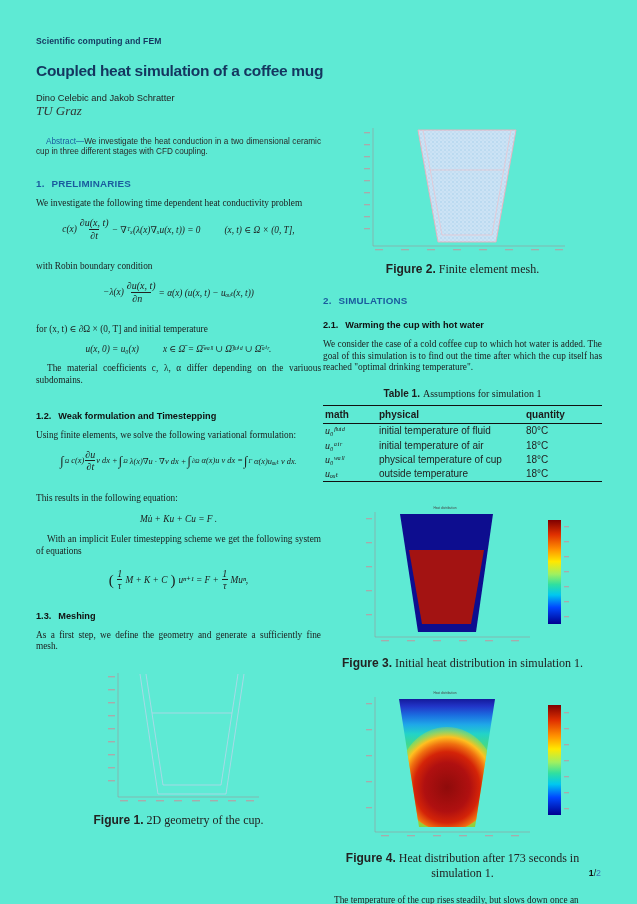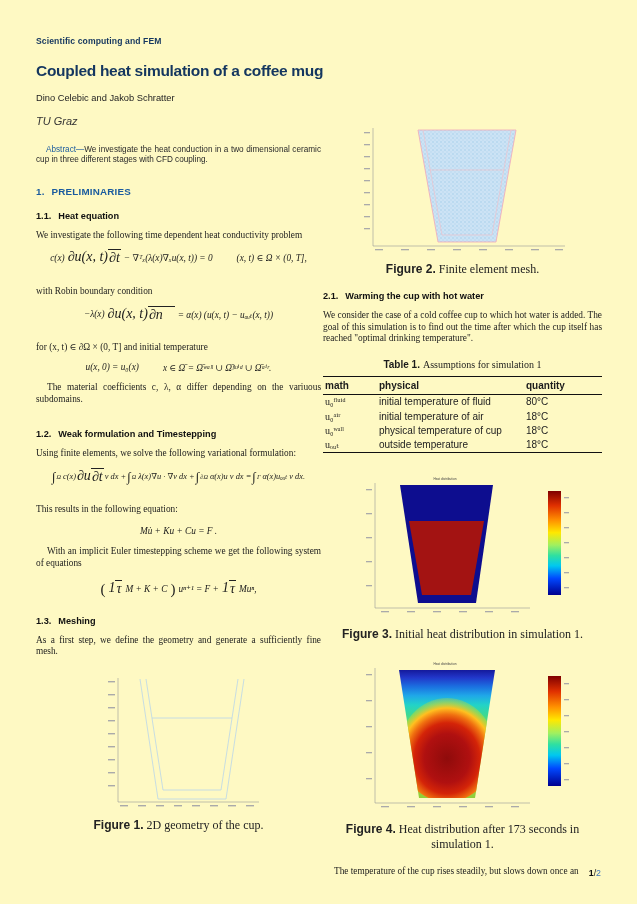--- a/index.html
+++ b/index.html
@@ -1,74 +1,74 @@
 <!DOCTYPE html>
 <html><head>
 <meta charset="utf-8">
 <style>
   * { margin:0; padding:0; box-sizing:border-box; }
   html,body { background:#e8e8e8; }
   .page {
     position:relative; width:637px; height:904px; margin:0 auto;
-    background:#fef9c3; overflow:hidden;
+    background:#5eead4; overflow:hidden;
     font-family:"Liberation Serif","DejaVu Serif",serif; color:#1c1c1c;
   }
   .col-left  { position:absolute; left:36px;  top:36px; width:285px; }
   .col-right { position:absolute; left:323px; top:36px; width:279px; }
 
   .kicker { font-family:"Liberation Sans","DejaVu Sans",sans-serif; font-weight:bold;
             font-size:8.6px; color:#14365f; letter-spacing:0.1px; }
   .title  { font-family:"Liberation Sans","DejaVu Sans",sans-serif; font-weight:bold;
             font-size:15.5px; letter-spacing:-0.3px; color:#14365f; margin-top:16px;
             white-space:nowrap; }
   .authors { font-family:"Liberation Sans","DejaVu Sans",sans-serif; font-size:9.3px;
              color:#222; margin-top:13px; }
-  .affil   { font-family:Liberation Sans, sans-serif; font-size:11px;
-             font-style:italic; color:#333; margin-top:12px; }
+  .affil   { font-family:Liberation Serif, serif; font-size:13px;
+             font-style:italic; color:#333; }
 
   .abstract { font-family:"Liberation Sans","DejaVu Sans",sans-serif; font-size:8.2px;
               line-height:10.4px; text-align:justify; margin-top:18px; text-indent:10px;
               color:#2a2a2a; }
   .ab-label { font-weight:normal; color:#1a5b9e; }
 
   h2.sec { font-family:"Liberation Sans","DejaVu Sans",sans-serif; font-weight:bold;
            font-size:9.8px; color:#1a5b9e; margin-top:20px; letter-spacing:0.2px; }
   h3.subsec { font-family:"Liberation Sans","DejaVu Sans",sans-serif; font-weight:bold;
               font-size:9.2px; color:#111; margin-top:14px; }
   h2.sec .num, h3.subsec .num { margin-right:7px; }
 
   p.body { font-size:9.3px; line-height:11.6px; text-align:justify; margin-top:9px; }
   p.body.indent { text-indent:11px; }
   p.body.nogap  { margin-top:20px; }
 
   .eq { display:flex; justify-content:center; align-items:center; gap:3px;
         font-size:9.3px; font-style:italic; margin:8px 0; }
   .eq .gapw { display:inline-block; width:18px; }
-  .frac { display:inline-flex; flex-direction:row; align-items:flex-start;
-          font-size:14px; line-height:1.12; vertical-align:middle; }
+  .frac { display:inline-flex; flex-direction:column; align-items:center;
+          font-size:10px; line-height:1.12; vertical-align:middle; }
   .frac .den { border-top:0.8px solid #222; padding:0 1px; }
   .int { font-style:normal; font-size:13px; line-height:9px; }
   .isub { font-size:6.2px; vertical-align:-4px; margin-right:1px; }
   .bp { font-style:normal; font-size:15px; font-weight:400; line-height:10px; }
   .eq-small { font-size:8.4px; gap:1px; }
 
   .figure { margin-top:14px; text-align:center; }
   .caption { font-size:12px; margin-top:6px; text-align:center; color:#222; }
   .caption .flabel { font-family:"Liberation Sans","DejaVu Sans",sans-serif;
                      font-weight:bold; margin-right:3px; }
 
   .tablecap { font-size:10px; text-align:center; margin-top:14px; }
   .tablecap .flabel { font-family:"Liberation Sans","DejaVu Sans",sans-serif; font-weight:bold; margin-right:3px; }
   table.assump { width:100%; border-collapse:collapse; margin-top:6px;
                  font-family:"Liberation Sans","DejaVu Sans",sans-serif; font-size:10px;
                  border-top:1.1px solid #111; border-bottom:1.1px solid #111; }
   table.assump th { text-align:left; font-weight:bold; padding:3px 2px 3px 2px;
                     border-bottom:0.9px solid #111; }
   table.assump td { padding:1.6px 2px; color:#222; }
-  td.mathcol { font-family:"Liberation Serif","DejaVu Serif",serif; }
+  td.mathcol { font-family:"Liberation Serif","DejaVu Serif",serif; font-style:italic; }
 
   .footer { position:absolute; right:36px; bottom:26px;
             font-family:"Liberation Sans","DejaVu Sans",sans-serif; font-size:8.8px; }
   .footer .pnum { font-weight:bold; color:#111; }
   .footer .ptot { color:#3c74b8; }
 
   svg { display:block; margin:0 auto; }
 </style>
 </head>
 <body>
@@ -78,21 +78,20 @@
   <div class="col-left">
 
     <div class="kicker">Scientific computing and FEM</div>
     <div class="title">Coupled heat simulation of a coffee mug</div>
     <div class="authors">Dino Celebic and Jakob Schratter</div>
     <div class="affil">TU Graz</div>
 
     <p class="abstract"><span class="ab-label">Abstract</span><span class="ab-label">—</span><span>We investigate the heat conduction in a two dimensional ceramic cup in three different stages with CFD coupling.</span></p>
 
     <h2 class="sec"><span class="num">1.</span><span>PRELIMINARIES</span></h2>
-    <h3 class="subsec"><span class="num">1.1.</span><span>Heat equation</span></h3>
 
     <p class="body">We investigate the following time dependent heat conductivity problem</p>
 
     <div class="eq">
       <span>c(x)</span>
       <span class="frac">
           <span class="numr">∂u(x, t)</span>
           <span class="den">∂t</span>
         </span>
       <span>− ∇ᵀₓ(λ(x)∇ₓu(x, t)) = 0</span>
@@ -247,20 +246,21 @@
         <g stroke="#eec2cc" stroke-width="0.7" fill="none">
           <line x1="68" y1="6" x2="87" y2="111"></line>
           <line x1="156" y1="6" x2="137" y2="111"></line>
           <line x1="75" y1="46" x2="149" y2="46"></line>
           <line x1="87" y1="111" x2="137" y2="111"></line>
         </g>
       </svg>
       <div class="caption"><span class="flabel">Figure 2.</span><span>Finite element mesh.</span></div>
     </div>
 
+    <h2 class="sec" style="margin-top:18px;"><span class="num">2.</span><span>SIMULATIONS</span></h2>
     <h3 class="subsec"><span class="num">2.1.</span><span>Warming the cup with hot water</span></h3>
 
     <p class="body">We consider the case of a cold coffee cup to which hot water is added. The goal of this simulation is to find out the time after which the cup itself has reached "optimal drinking temperature".</p>
 
     <div class="tablecap"><span class="flabel">Table 1.</span><span>Assumptions for simulation 1</span></div>
 
     <table class="assump">
       <thead>
         <tr>
           <th style="width:54px">math</th>

